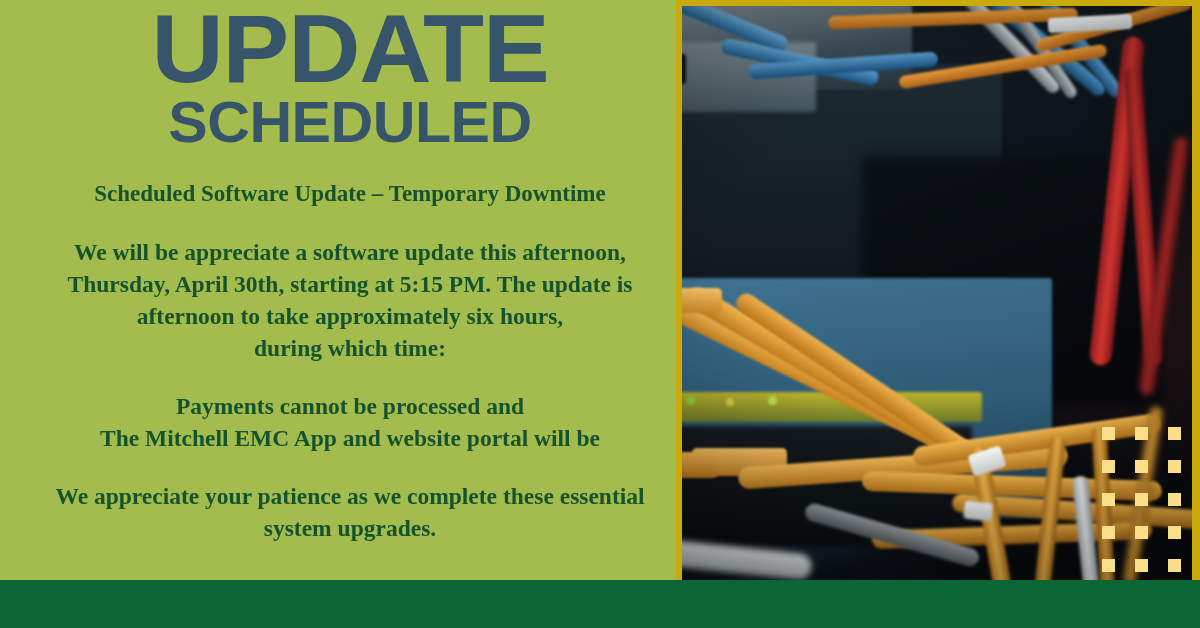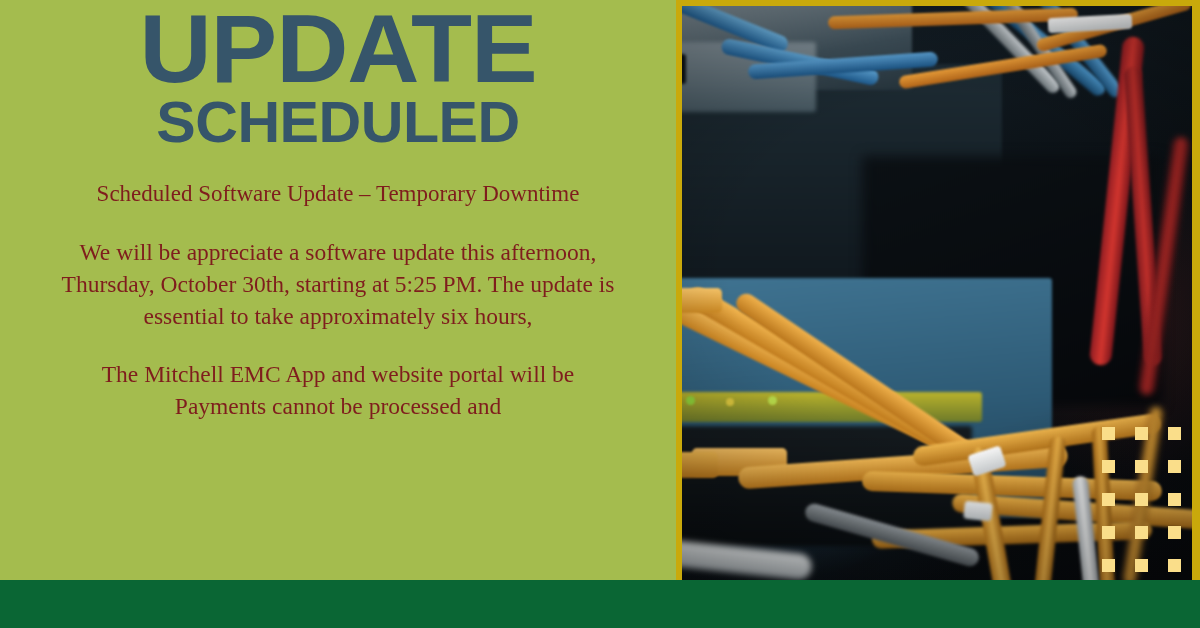--- a/index.html
+++ b/index.html
@@ -12,21 +12,21 @@
     width: 1200px;
     height: 628px;
     overflow: hidden;
     font-family: "Liberation Sans", sans-serif;
     background: #a4bc4e;
   }
 
   
   #left-panel {
     position: absolute;
-    left: 0; top: 0;
+    left: 12px; top: 0;
     width: 788px;
     height: 580px;
     background: #a4bc4e;
     overflow: hidden;
   }
 
   #headline-block {
     position: absolute;
     left: 0; top: 0;
     width: 676px;
@@ -57,23 +57,23 @@
     white-space: nowrap;
     transform: scaleX(1.02);
   }
 
   #body-block {
     position: absolute;
     left: 8px;
     top: 178px;
     width: 660px;
     text-align: center;
-    color: #7f1d1d;
+    color: #14532d;
     font-family: "Liberation Serif", serif;
-    font-weight: 400;
+    font-weight: 700;
     font-size: 23.5px;
     line-height: 32px;
   }
   #body-block .para {
     margin: 0;
     padding: 0;
   }
   #body-block .line {
     display: block;
     white-space: nowrap;
@@ -171,33 +171,38 @@
     <div id="body-block">
 
       <div class="para">
         <span class="line lead">Scheduled Software Update – Temporary Downtime</span>
       </div>
 
       <span class="spacer"></span>
 
       <div class="para">
         <span class="line">We will be appreciate a software update this afternoon,</span>
-        <span class="line">Thursday, October 30th, starting at 5:25 PM. The update is</span>
-        <span class="line">essential to take approximately six hours,</span>
+        <span class="line">Thursday, April 30th, starting at 5:15 PM. The update is</span>
+        <span class="line">afternoon to take approximately six hours,</span>
+        <span class="line">during which time:</span>
       </div>
 
       <span class="spacer"></span>
 
       <div class="para">
+        <span class="line">Payments cannot be processed and</span>
         <span class="line">The Mitchell EMC App and website portal will be</span>
-        <span class="line">Payments cannot be processed and</span>
       </div>
 
       <span class="spacer"></span>
 
+      <div class="para">
+        <span class="line">We appreciate your patience as we complete these essential</span>
+        <span class="line">system upgrades.</span>
+      </div>
 
     </div>
   </div>
 
   <div id="photo">
     <div id="photo-inner">
 
       <div class="device" style="left:-10px; top:58px; width:330px; height:300px; background:linear-gradient(180deg,#1d2b33,#0b1116);"></div>
       <div class="device" style="left:-20px; top:-6px; width:250px; height:90px; background:linear-gradient(170deg,#8c9aa2,#3e4f59 60%,#24323a);"></div>
       <div class="device" style="left:180px; top:150px; width:300px; height:250px; background:linear-gradient(160deg,#0b1014,#05070a); filter:blur(6px);"></div>

